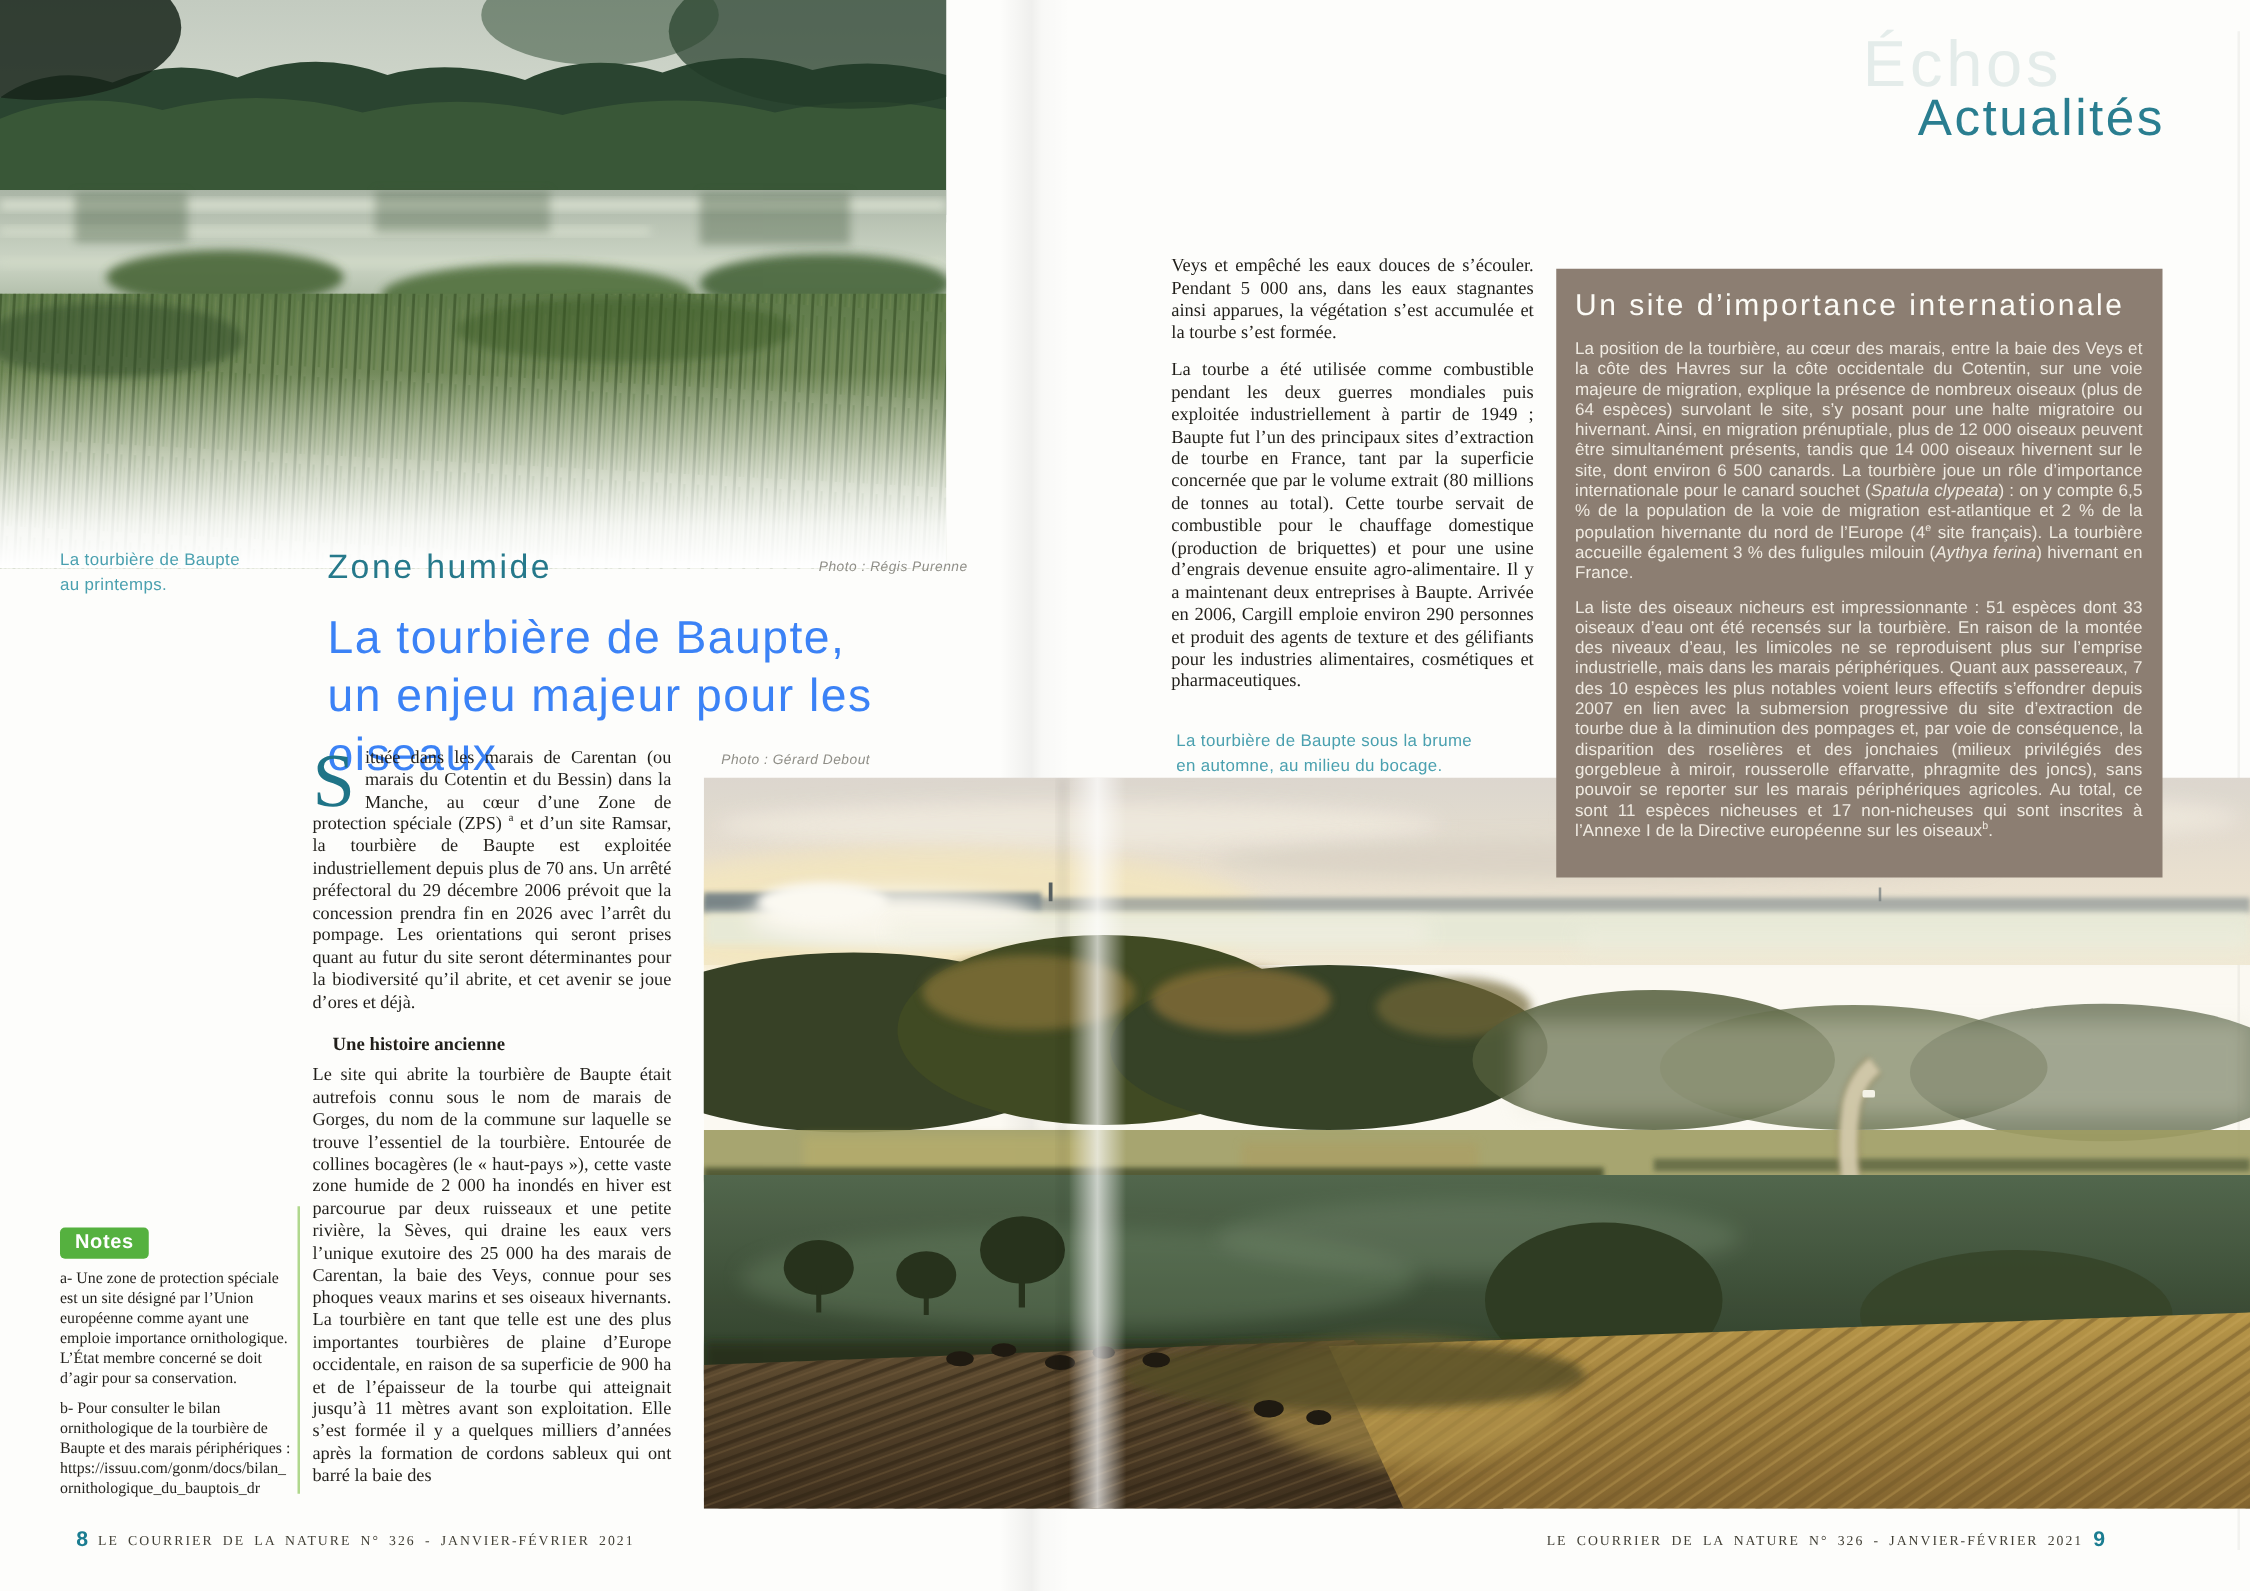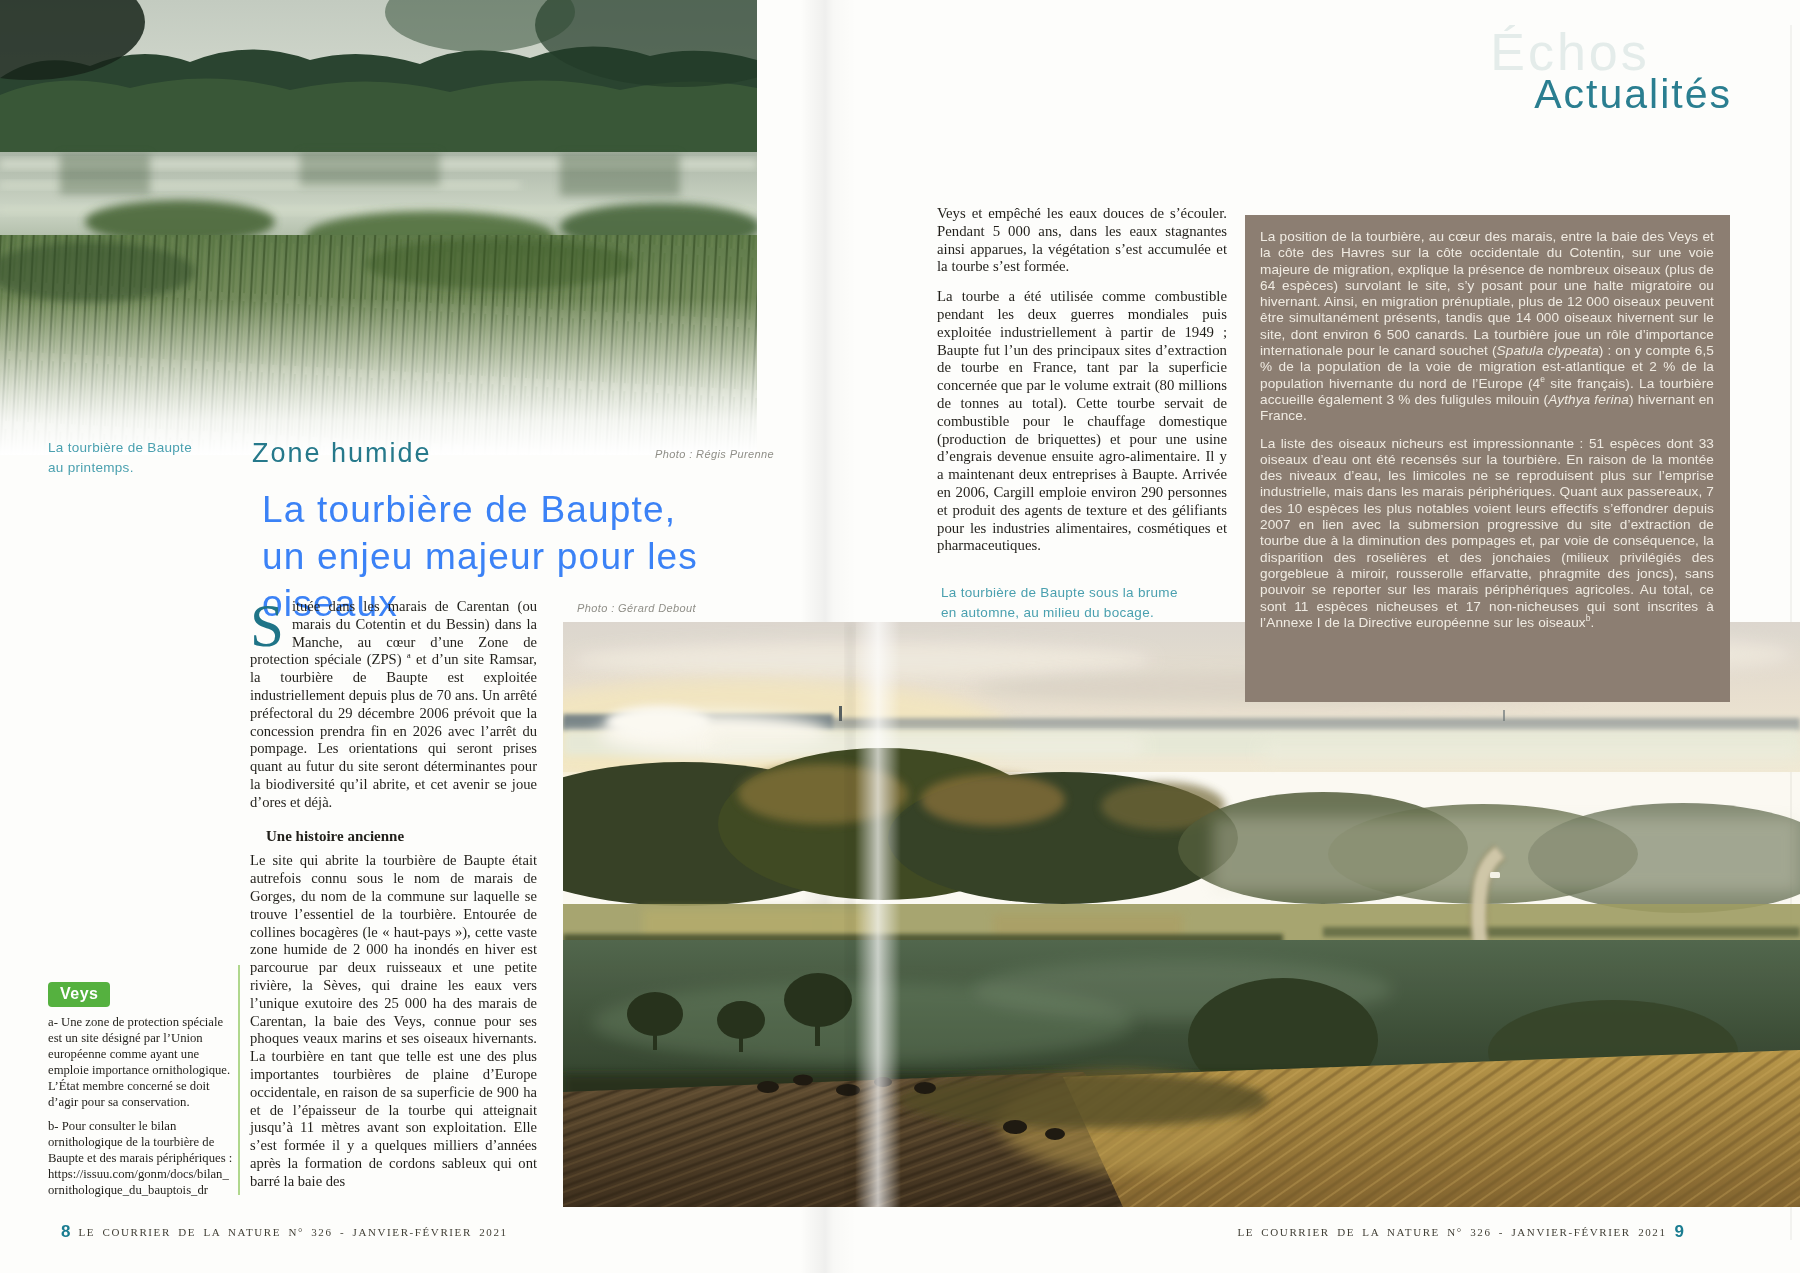--- a/index.html
+++ b/index.html
@@ -11,21 +11,21 @@
   .photo-left{left:0;top:0;width:757px;height:455px;z-index:2;}
   .photo-right{left:563px;top:622px;width:1237px;height:585px;z-index:2;}
   .photo-left svg,.photo-right svg{display:block;}
 
   
   .gutter{left:800px;top:0;width:56px;height:1273px;z-index:1;
     background:linear-gradient(90deg,rgba(0,0,0,0) 0%,rgba(0,0,0,0.055) 45%,rgba(0,0,0,0.02) 60%,rgba(0,0,0,0) 100%);}
   .page-edge{left:1790px;top:25px;width:2px;height:1215px;background:rgba(110,110,100,0.08);z-index:1;}
 
   
-  .kicker{left:252px;top:438px;font-family:"Liberation Sans",sans-serif;font-size:27px;
+  .kicker{left:262px;top:438px;font-family:"Liberation Sans",sans-serif;font-size:27px;
           letter-spacing:2px;color:#26798b;z-index:3;}
   .title{left:262px;top:486px;width:560px;font-family:"Liberation Sans",sans-serif;
          font-size:37px;line-height:47px;letter-spacing:1.2px;color:#3b82f6;z-index:3;font-weight:400;}
   .ghost-heading{left:1440px;top:22px;width:260px;text-align:center;font-family:"Liberation Sans",sans-serif;
          font-size:52px;letter-spacing:3px;color:#e4ecea;z-index:3;}
   .actualites{left:1330px;top:71px;width:402px;text-align:right;font-family:"Liberation Sans",sans-serif;
          font-size:41px;letter-spacing:2px;color:#2a7e90;z-index:3;}
 
   
   .caption{font-family:"Liberation Sans",sans-serif;font-size:13.5px;line-height:20px;
@@ -148,21 +148,21 @@
     <div>un enjeu majeur pour les oiseaux</div>
   </div>
 
   <div class="abs bodycol col1">
     <p><span class="dropcap">S</span><span>ituée dans les marais de Carentan (ou marais du Cotentin et du Bessin) dans la Manche, au cœur d’une Zone de protection spéciale (ZPS) </span><sup class="note-ref">a</sup><span> et d’un site Ramsar, la tourbière de Baupte est exploitée industriellement depuis plus de 70 ans. Un arrêté préfectoral du 29 décembre 2006 prévoit que la concession prendra fin en 2026 avec l’arrêt du pompage. Les orientations qui seront prises quant au futur du site seront déterminantes pour la biodiversité qu’il abrite, et cet avenir se joue d’ores et déjà.</span></p>
     <h3>Une histoire ancienne</h3>
     <p>Le site qui abrite la tourbière de Baupte était autrefois connu sous le nom de marais de Gorges, du nom de la commune sur laquelle se trouve l’essentiel de la tourbière. Entourée de collines bocagères (le « haut-pays »), cette vaste zone humide de 2 000 ha inondés en hiver est parcourue par deux ruisseaux et une petite rivière, la Sèves, qui draine les eaux vers l’unique exutoire des 25 000 ha des marais de Carentan, la baie des Veys, connue pour ses phoques veaux marins et ses oiseaux hivernants. La tourbière en tant que telle est une des plus importantes tourbières de plaine d’Europe occidentale, en raison de sa superficie de 900 ha et de l’épaisseur de la tourbe qui atteignait jusqu’à 11 mètres avant son exploitation. Elle s’est formée il y a quelques milliers d’années après la formation de cordons sableux qui ont barré la baie des</p>
   </div>
 
   <div class="abs notes-rule"></div>
-  <div class="abs notes-label">Veys</div>
+  <div class="abs notes-label">Notes</div>
   <div class="abs notes">
     <p>a- Une zone de protection spéciale est un site désigné par l’Union européenne comme ayant une emploie importance ornithologique. L’État membre concerné se doit d’agir pour sa conservation.</p>
     <p>b- Pour consulter le bilan ornithologique de la tourbière de Baupte et des marais périphériques : https://issuu.com/gonm/docs/bilan_ornithologique_du_bauptois_dr</p>
   </div>
 
   <div class="abs footer footer-left">
     <span class="pagenum">8</span><span class="foottext">LE COURRIER DE LA NATURE N° 326 - JANVIER-FÉVRIER 2021</span>
   </div>
 
   <div class="abs ghost-heading">Échos</div>
@@ -293,20 +293,21 @@
           <ellipse cx="492" cy="512" rx="10" ry="6"></ellipse>
       </g>
 
       <rect width="1237" height="585" fill="#d8b86a" opacity="0.06"></rect>
       <rect x="284" width="6" height="585" fill="#000000" opacity="0.08" filter="url(#Rb4)"></rect>
       <rect x="292" width="46" height="585" fill="url(#Rfold)"></rect>
     </svg>
   </div>
 
   <div class="abs infobox">
+    <h2>Un site d’importance internationale</h2>
     <p><span>La position de la tourbière, au cœur des marais, entre la baie des Veys et la côte des Havres sur la côte occidentale du Cotentin, sur une voie majeure de migration, explique la présence de nombreux oiseaux (plus de 64 espèces) survolant le site, s’y posant pour une halte migratoire ou hivernant. Ainsi, en migration prénuptiale, plus de 12 000 oiseaux peuvent être simultanément présents, tandis que 14 000 oiseaux hivernent sur le site, dont environ 6 500 canards. La tourbière joue un rôle d’importance internationale pour le canard souchet (</span><i>Spatula clypeata</i><span>) : on y compte 6,5 % de la population de la voie de migration est-atlantique et 2 % de la population hivernante du nord de l’Europe (4</span><sup>e</sup><span> site français). La tourbière accueille également 3 % des fuligules milouin (</span><i>Aythya ferina</i><span>) hivernant en France.</span></p>
     <p><span>La liste des oiseaux nicheurs est impressionnante : 51 espèces dont 33 oiseaux d’eau ont été recensés sur la tourbière. En raison de la montée des niveaux d’eau, les limicoles ne se reproduisent plus sur l’emprise industrielle, mais dans les marais périphériques. Quant aux passereaux, 7 des 10 espèces les plus notables voient leurs effectifs s’effondrer depuis 2007 en lien avec la submersion progressive du site d’extraction de tourbe due à la diminution des pompages et, par voie de conséquence, la disparition des roselières et des jonchaies (milieux privilégiés des gorgebleue à miroir, rousserolle effarvatte, phragmite des joncs), sans pouvoir se reporter sur les marais périphériques agricoles. Au total, ce sont 11 espèces nicheuses et 17 non-nicheuses qui sont inscrites à l’Annexe I de la Directive européenne sur les oiseaux</span><sup>b</sup><span>.</span></p>
   </div>
 
   <div class="abs footer footer-right">
     <span class="foottext">LE COURRIER DE LA NATURE N° 326 - JANVIER-FÉVRIER 2021</span><span class="pagenum">9</span>
   </div>
 
 </div>
 

